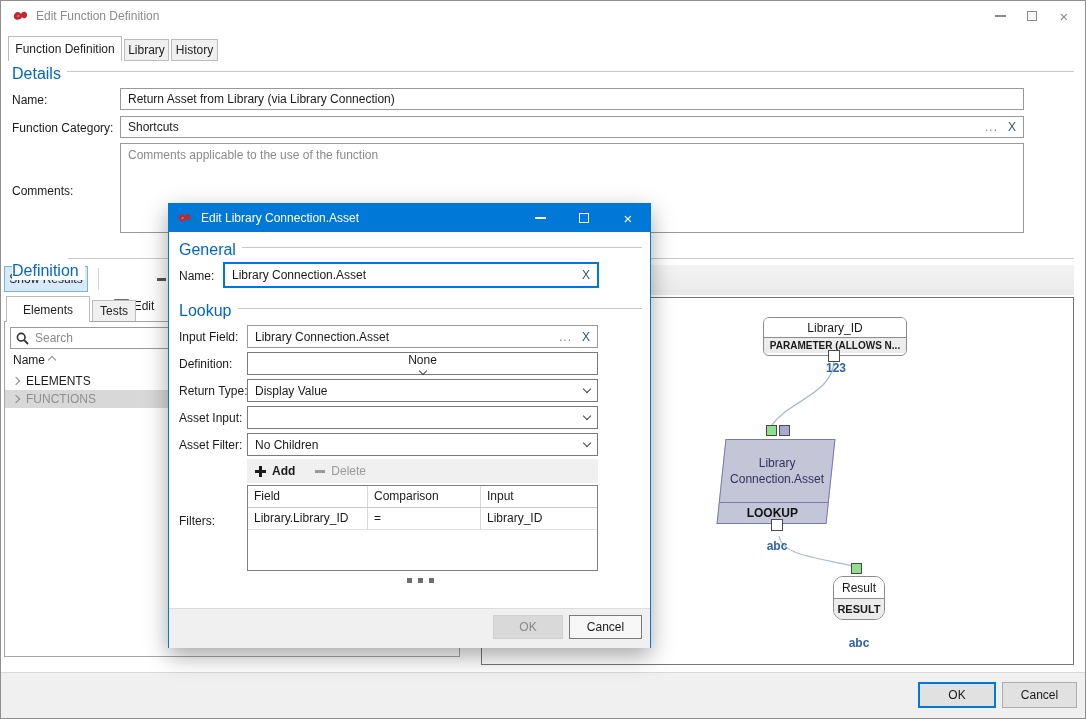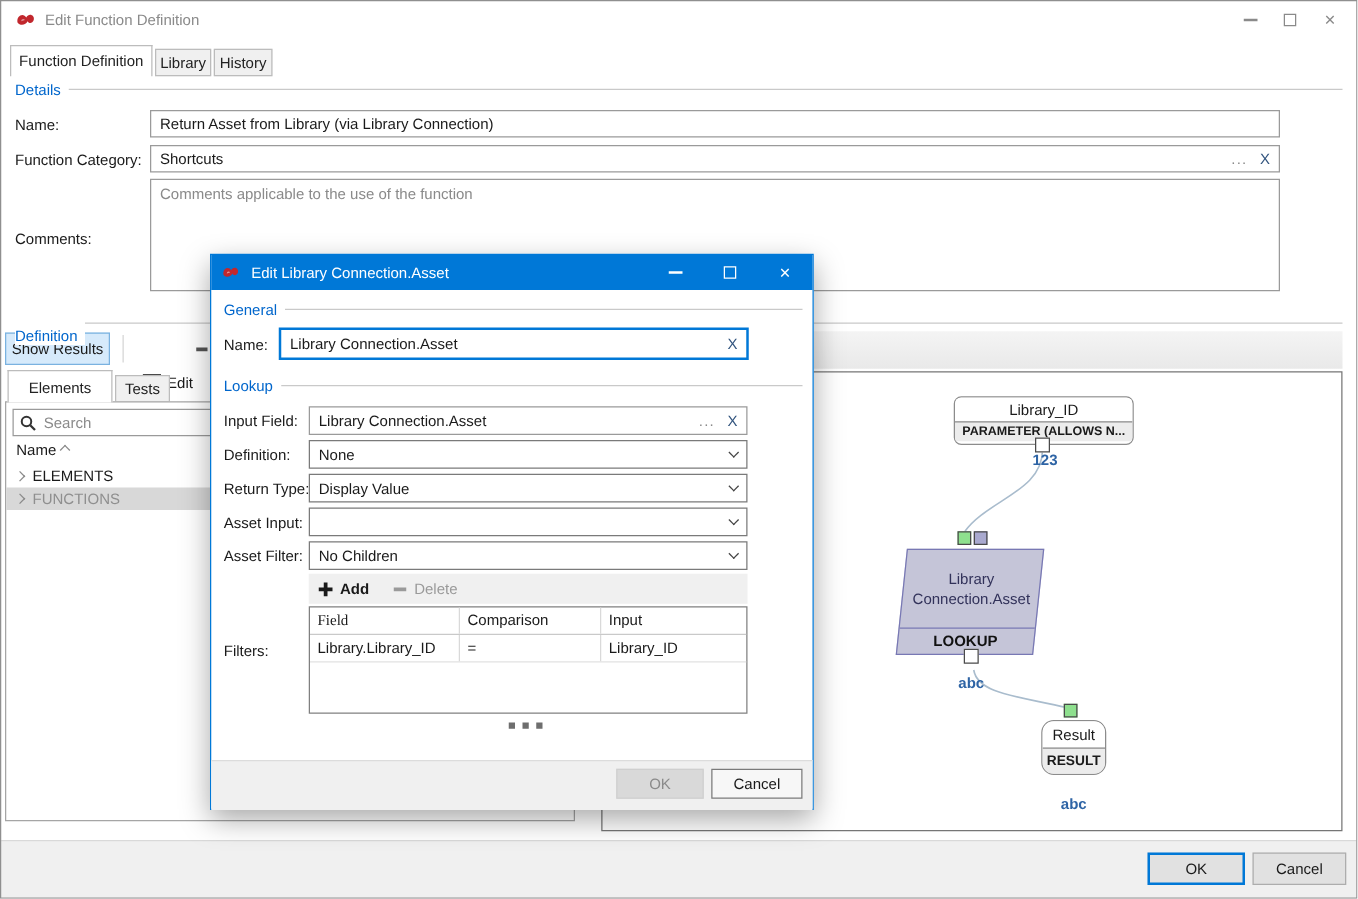--- a/index.html
+++ b/index.html
@@ -19,21 +19,21 @@
   .min-bar { width:11px; height:2px; background:#8a8a8a; }
   .max-box { width:10px; height:10px; border:1px solid #8a8a8a; }
   .close-x { font-size:15px; color:#8a8a8a; line-height:1; }
 
   
   .tab { position:absolute; display:flex; align-items:center; justify-content:center;
          background:#f0f0f0; border:1px solid #bcbcbc; color:#222; }
   .tab.active { background:#fff; border-bottom:none; z-index:2; }
 
   
-  .sec-label { color:#0066cc; font-size:12px; background:#fff; z-index:1; padding-right:6px; }
+  .sec-label { color:#0066cc; font-size:16px; background:#fff; z-index:1; padding-right:6px; }
   .sec-line { height:1px; background:#c9c9c9; }
 
   .fld-label { color:#1a1a1a; }
   .input { background:#fff; border:1px solid #9a9a9a; display:flex; align-items:center; padding:0 7px; }
   .input .grow { flex:1 1 auto; overflow:hidden; white-space:nowrap; }
   .dots { color:#8a8a8a; letter-spacing:1px; margin-right:10px; }
   .clear-x { color:#33557f; font-size:12px; }
   .placeholder { color:#8a8a8a; }
 
   
@@ -277,21 +277,21 @@
   <span class="abs sec-label" style="left:10px;top:98px;">Lookup</span>
 
   <span class="abs fld-label" style="left:10px;top:126px;">Input Field:</span>
   <div class="abs input" style="left:78px;top:121px;width:351px;height:23px;">
     <span class="grow">Library Connection.Asset</span>
     <span class="dots">...</span>
     <span class="clear-x">X</span>
   </div>
 
   <span class="abs fld-label" style="left:10px;top:153px;">Definition:</span>
-  <div class="abs combo" style="left:78px;top:148px;width:351px;height:23px;">
+  <div class="abs combo" style="left:78px;top:148px;width:351px;height:23px;flex-direction:column;">
     <span class="grow">None</span>
     <span class="chev chev-down"></span>
   </div>
 
   <span class="abs fld-label" style="left:10px;top:180px;">Return Type:</span>
   <div class="abs combo" style="left:78px;top:175px;width:351px;height:23px;">
     <span class="grow">Display Value</span>
     <span class="chev chev-down"></span>
   </div>
 
@@ -315,21 +315,21 @@
       <span>Add</span>
     </span>
     <span style="display:flex;align-items:center;gap:6px;color:#9a9a9a;">
       <span class="minus-gray"></span>
       <span>Delete</span>
     </span>
   </div>
 
   <div class="abs ftable" style="left:78px;top:281px;width:351px;height:86px;">
     <div class="hrow">
-      <div class="cell" style="width:120px;font-family:Liberation Serif, serif;">Field</div>
+      <div class="cell" style="width:120px;">Field</div>
       <div class="cell" style="width:113px;">Comparison</div>
       <div class="cell" style="width:116px;border-right:none;">Input</div>
     </div>
     <div class="drow">
       <div class="cell" style="width:120px;">Library.Library_ID</div>
       <div class="cell" style="width:113px;">=</div>
       <div class="cell" style="width:116px;border-right:none;">Library_ID</div>
     </div>
   </div>
   <div class="abs grip-dots" style="left:238px;top:374px;">

